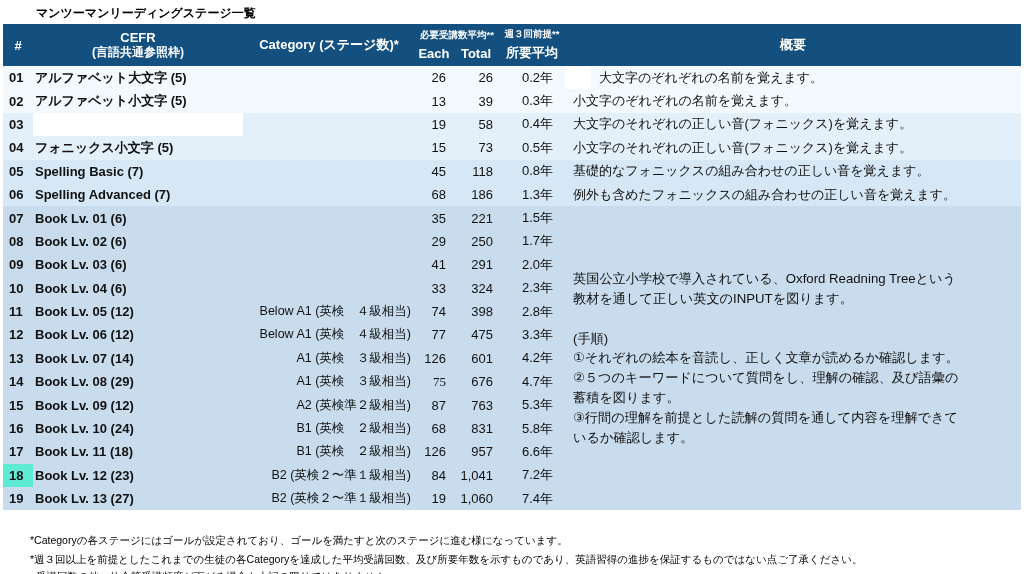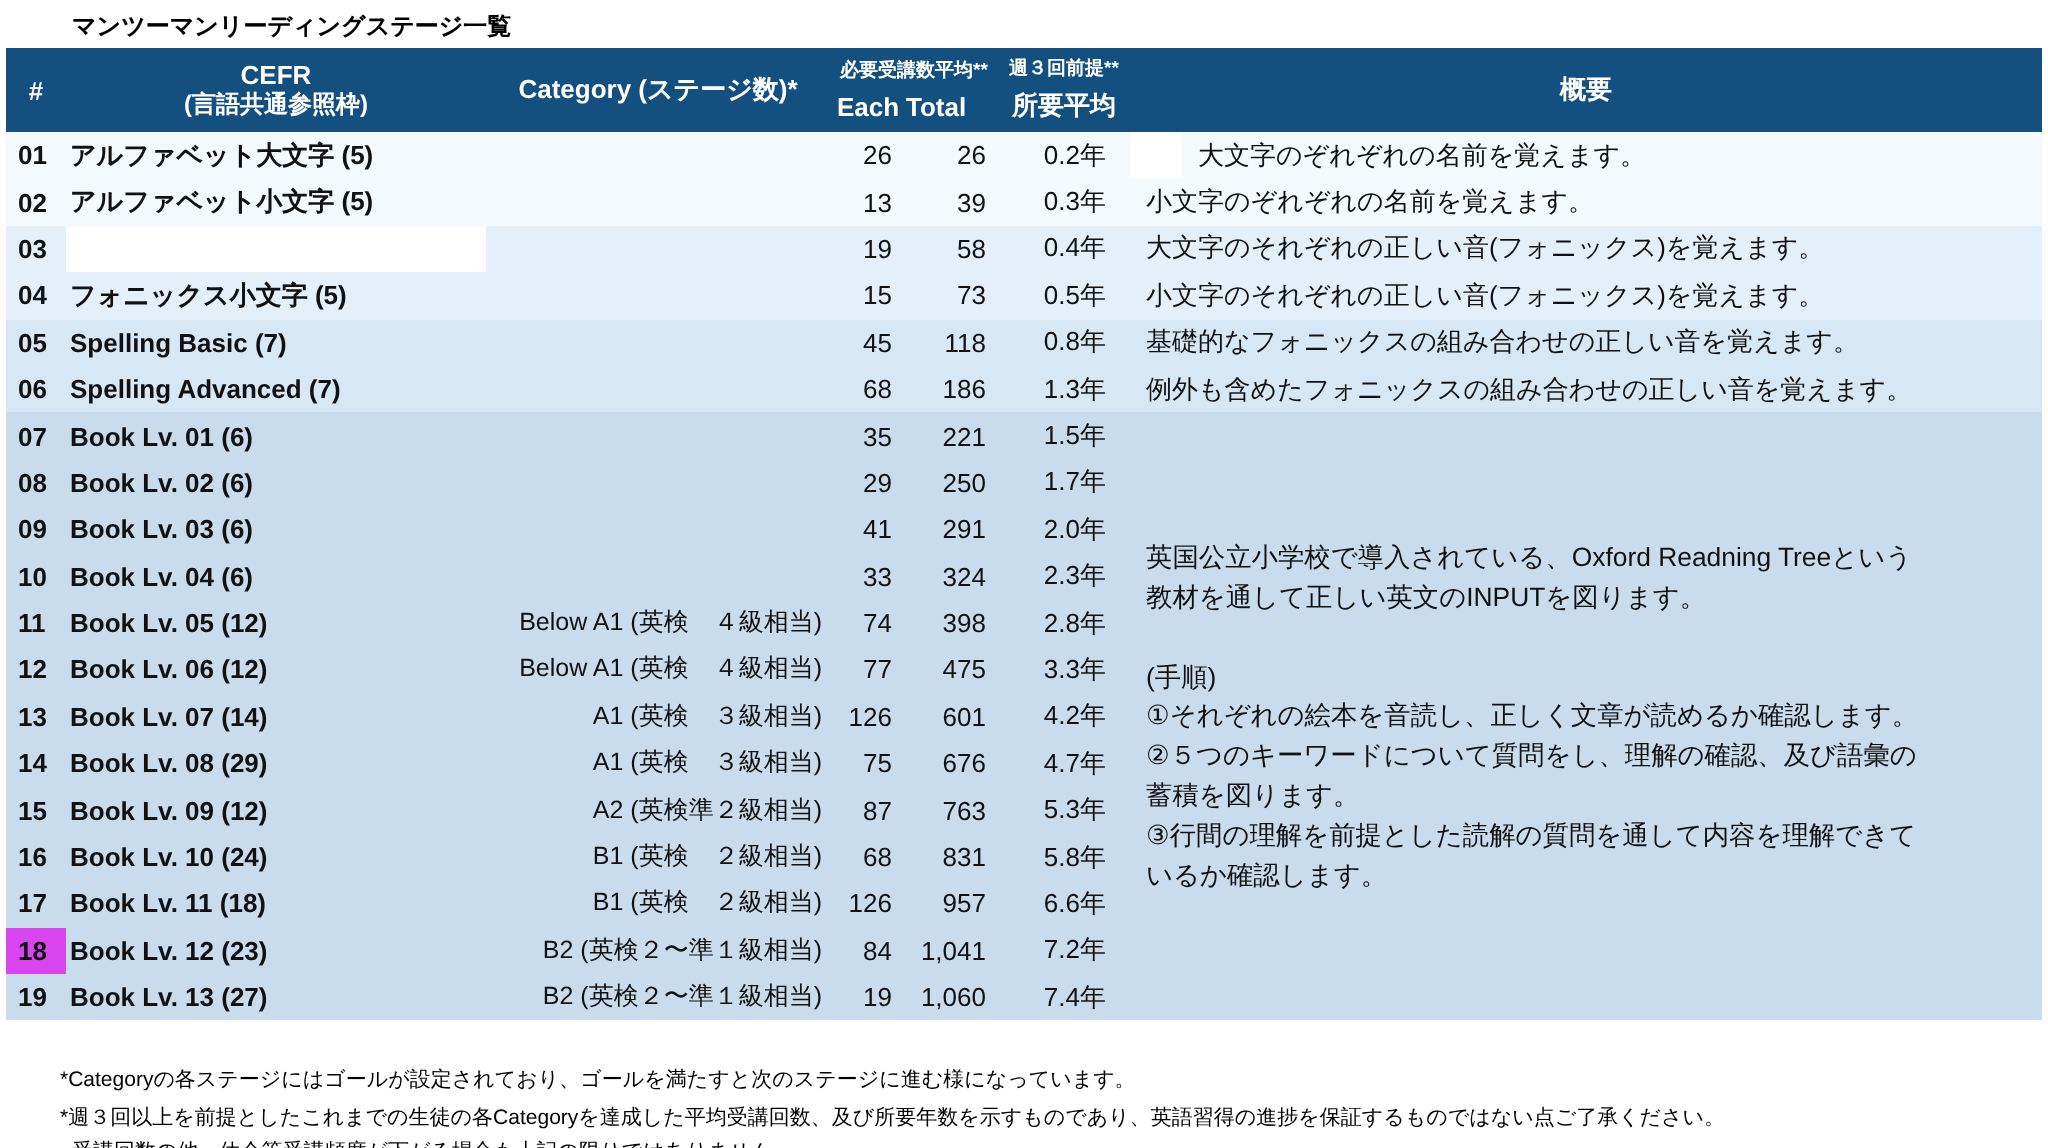--- a/index.html
+++ b/index.html
@@ -18,21 +18,21 @@
     display:grid;grid-template-columns:30px 210px 172px 84px 66px 1fr;
     height:42px;background:#14507F;color:#fff;
   }
   .th{display:flex;align-items:center;justify-content:center;font-weight:bold;font-size:13px;text-align:center;}
   .th-cefr{flex-direction:column;line-height:1.15;}
   .th-cefr .l2{font-size:12px;}
   .th-group{display:flex;flex-direction:column;justify-content:space-evenly;align-items:center;padding:2px 0;}
   .small-label{font-size:9.5px;font-weight:bold;white-space:nowrap;}
   .sub-row{display:flex;width:100%;font-weight:bold;font-size:13px;}
   .sub-each{width:38px;text-align:center;}
-  .sub-total{width:46px;text-align:left;}
+  .sub-total{width:46px;text-align:center;}
   .sub-avg{font-weight:bold;font-size:13px;}
   .tbody{
     display:grid;grid-template-columns:30px 210px 172px 38px 46px 66px 1fr;
     grid-auto-rows:23.4px;
   }
   .cell{display:flex;align-items:center;font-size:13px;white-space:nowrap;overflow:hidden;}
   .c-num{justify-content:flex-start;padding-left:6px;font-weight:bold;}
   .c-cat{font-weight:bold;padding-left:2px;}
   .c-cefr{justify-content:flex-end;padding-right:4px;font-size:12.5px;}
   .c-each{justify-content:flex-end;padding-right:7px;}
@@ -158,42 +158,42 @@
       <div class="cell c-years" style="background: rgb(200, 220, 238); grid-area: 12 / 6;">3.3年</div>
       <div class="cell c-num" style="background: rgb(200, 220, 238); grid-area: 13 / 1;">13</div>
       <div class="cell c-cat" style="background: rgb(200, 220, 238); grid-area: 13 / 2;">Book Lv. 07 (14)</div>
       <div class="cell c-cefr" style="background: rgb(200, 220, 238); grid-area: 13 / 3;">A1 (英検　３級相当)</div>
       <div class="cell c-each" style="background: rgb(200, 220, 238); grid-area: 13 / 4;">126</div>
       <div class="cell c-total" style="background: rgb(200, 220, 238); grid-area: 13 / 5;">601</div>
       <div class="cell c-years" style="background: rgb(200, 220, 238); grid-area: 13 / 6;">4.2年</div>
       <div class="cell c-num" style="background: rgb(200, 220, 238); grid-area: 14 / 1;">14</div>
       <div class="cell c-cat" style="background: rgb(200, 220, 238); grid-area: 14 / 2;">Book Lv. 08 (29)</div>
       <div class="cell c-cefr" style="background: rgb(200, 220, 238); grid-area: 14 / 3;">A1 (英検　３級相当)</div>
-      <div class="cell c-each" style="background: rgb(200, 220, 238); grid-area: 14 / 4;">75</div>
+      <div class="cell c-each" style="background: rgb(200, 220, 238); grid-area: 14 / 4; font-family: Liberation Serif, serif;">75</div>
       <div class="cell c-total" style="background: rgb(200, 220, 238); grid-area: 14 / 5;">676</div>
       <div class="cell c-years" style="background: rgb(200, 220, 238); grid-area: 14 / 6;">4.7年</div>
       <div class="cell c-num" style="background: rgb(200, 220, 238); grid-area: 15 / 1;">15</div>
       <div class="cell c-cat" style="background: rgb(200, 220, 238); grid-area: 15 / 2;">Book Lv. 09 (12)</div>
       <div class="cell c-cefr" style="background: rgb(200, 220, 238); grid-area: 15 / 3;">A2 (英検準２級相当)</div>
       <div class="cell c-each" style="background: rgb(200, 220, 238); grid-area: 15 / 4;">87</div>
       <div class="cell c-total" style="background: rgb(200, 220, 238); grid-area: 15 / 5;">763</div>
       <div class="cell c-years" style="background: rgb(200, 220, 238); grid-area: 15 / 6;">5.3年</div>
       <div class="cell c-num" style="background: rgb(200, 220, 238); grid-area: 16 / 1;">16</div>
       <div class="cell c-cat" style="background: rgb(200, 220, 238); grid-area: 16 / 2;">Book Lv. 10 (24)</div>
       <div class="cell c-cefr" style="background: rgb(200, 220, 238); grid-area: 16 / 3;">B1 (英検　２級相当)</div>
       <div class="cell c-each" style="background: rgb(200, 220, 238); grid-area: 16 / 4;">68</div>
       <div class="cell c-total" style="background: rgb(200, 220, 238); grid-area: 16 / 5;">831</div>
       <div class="cell c-years" style="background: rgb(200, 220, 238); grid-area: 16 / 6;">5.8年</div>
       <div class="cell c-num" style="background: rgb(200, 220, 238); grid-area: 17 / 1;">17</div>
       <div class="cell c-cat" style="background: rgb(200, 220, 238); grid-area: 17 / 2;">Book Lv. 11 (18)</div>
       <div class="cell c-cefr" style="background: rgb(200, 220, 238); grid-area: 17 / 3;">B1 (英検　２級相当)</div>
       <div class="cell c-each" style="background: rgb(200, 220, 238); grid-area: 17 / 4;">126</div>
       <div class="cell c-total" style="background: rgb(200, 220, 238); grid-area: 17 / 5;">957</div>
       <div class="cell c-years" style="background: rgb(200, 220, 238); grid-area: 17 / 6;">6.6年</div>
-      <div class="cell c-num" style="background: #d946ef; grid-area: 18 / 1;">18</div>
+      <div class="cell c-num" style="background: #5eead4; grid-area: 18 / 1;">18</div>
       <div class="cell c-cat" style="background: rgb(200, 220, 238); grid-area: 18 / 2;">Book Lv. 12 (23)</div>
       <div class="cell c-cefr" style="background: rgb(200, 220, 238); grid-area: 18 / 3;">B2 (英検２〜準１級相当)</div>
       <div class="cell c-each" style="background: rgb(200, 220, 238); grid-area: 18 / 4;">84</div>
       <div class="cell c-total" style="background: rgb(200, 220, 238); grid-area: 18 / 5;">1,041</div>
       <div class="cell c-years" style="background: rgb(200, 220, 238); grid-area: 18 / 6;">7.2年</div>
       <div class="cell c-num" style="background: rgb(200, 220, 238); grid-area: 19 / 1;">19</div>
       <div class="cell c-cat" style="background: rgb(200, 220, 238); grid-area: 19 / 2;">Book Lv. 13 (27)</div>
       <div class="cell c-cefr" style="background: rgb(200, 220, 238); grid-area: 19 / 3;">B2 (英検２〜準１級相当)</div>
       <div class="cell c-each" style="background: rgb(200, 220, 238); grid-area: 19 / 4;">19</div>
       <div class="cell c-total" style="background: rgb(200, 220, 238); grid-area: 19 / 5;">1,060</div>

